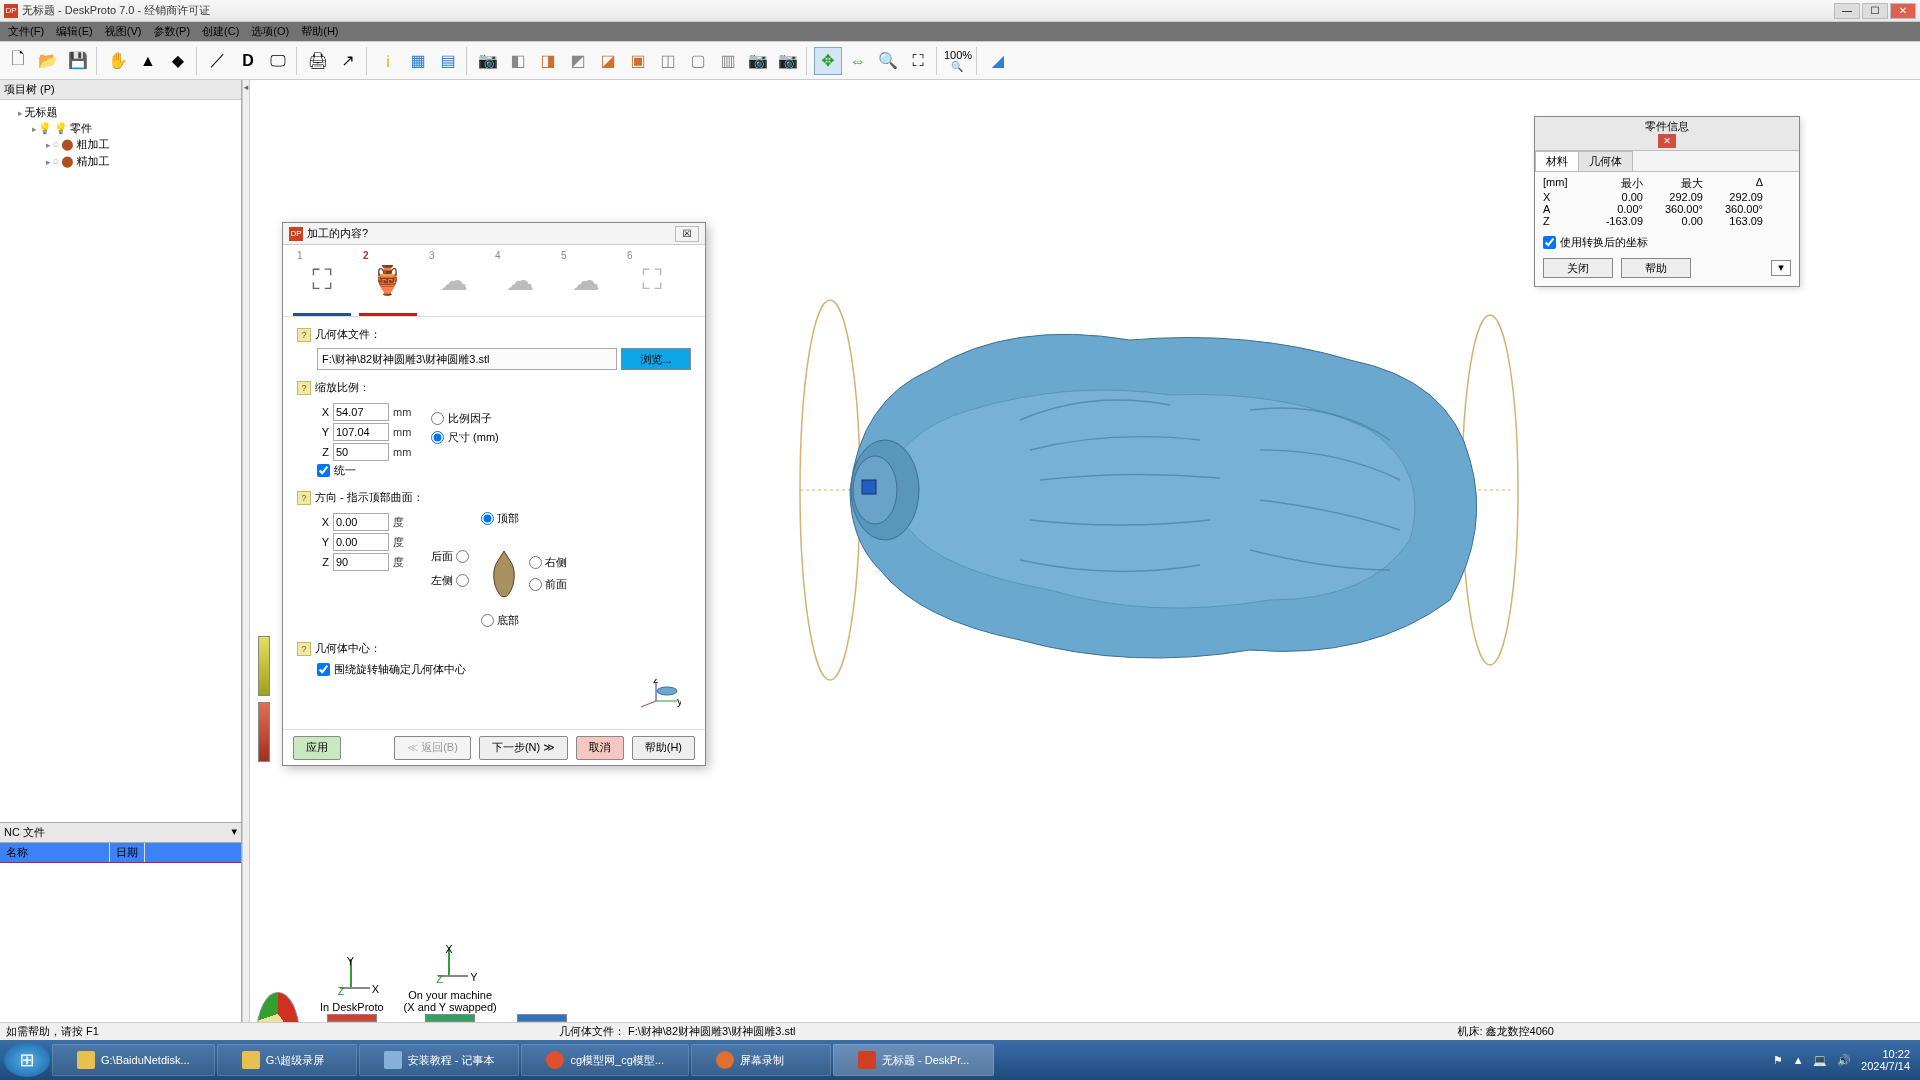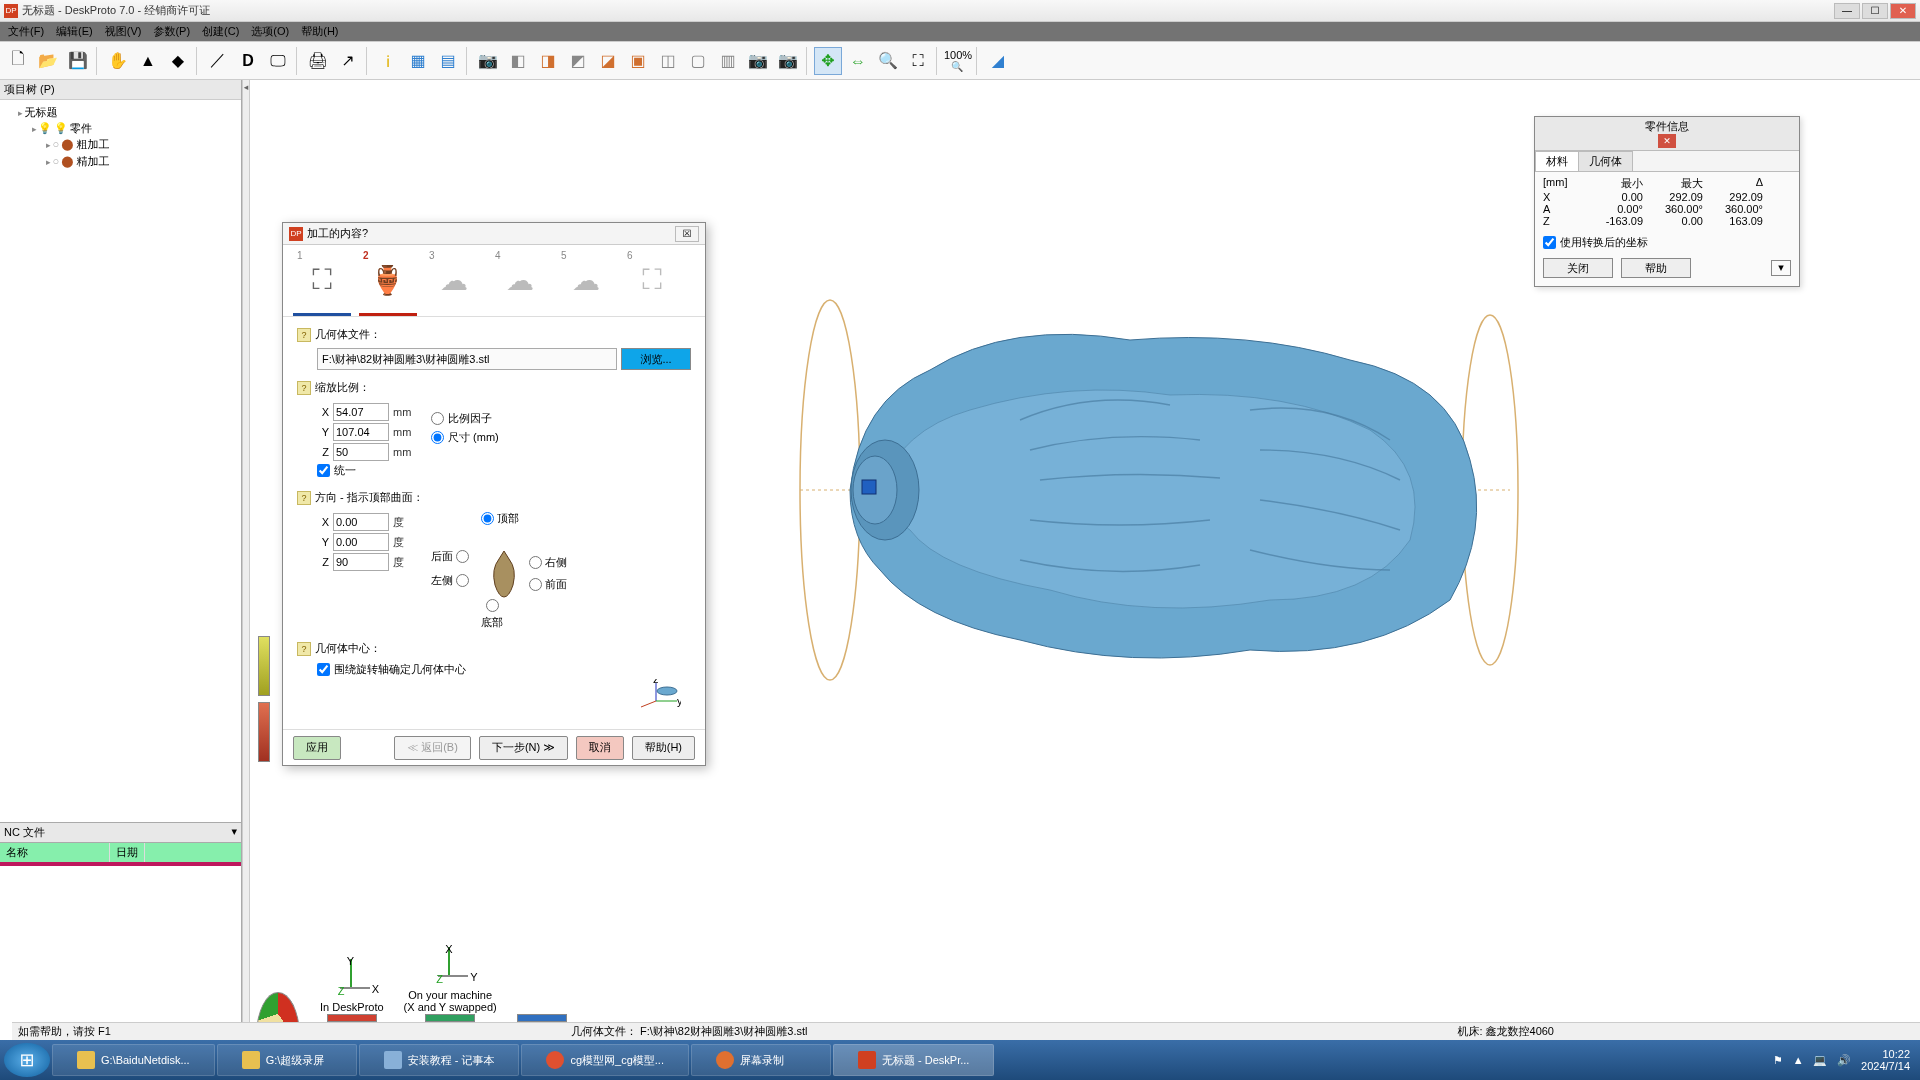--- a/index.html
+++ b/index.html
@@ -30,21 +30,21 @@
 .leftcol { width:242px; display:flex; flex-direction:column; border-right:1px solid #aaa; }
 .panehdr { background:#e8e8e8; border-bottom:1px solid #ccc; padding:2px 4px; font-size:11px; display:flex; align-items:center; justify-content:space-between; }
 .tree { flex:1; background:#fff; padding:4px; overflow:auto; }
 .tree ul { list-style:none; }
 .tree li { padding:1px 0 1px 14px; cursor:pointer; white-space:nowrap; }
 .tree li::before { content:'▸'; color:#888; margin-right:2px; font-size:9px; }
 .tree .bulb { color:#e8b000; margin-right:2px; }
 .tree .bulb.off { color:#aaa; }
 .ncpane { height:220px; border-top:1px solid #aaa; background:#fff; }
 .nchdr { background:#e8e8e8; border-bottom:1px solid #aaa; padding:2px 4px; display:flex; justify-content:space-between; }
-.nccols { display:flex; border-bottom:4px solid #be185d; background:#86efac; }
+.nccols { display:flex; border-bottom:1px solid #be185d; background:#3b82f6; }
 .nccols div { padding:2px 6px; border-right:1px solid #ddd; }
 
 
 .viewport { flex:1; background:#fff; position:relative; overflow:hidden; }
 .splitter { width:8px; background:#eee; border-left:1px solid #ccc; border-right:1px solid #ccc; cursor:col-resize; display:flex; align-items:flex-start; justify-content:center; padding-top:2px; font-size:9px; color:#666; }
 
 
 .model3d { position:absolute; left:520px; top:200px; width:760px; height:420px; }
 .model3d svg { width:100%; height:100%; }
 
@@ -452,21 +452,21 @@
               <span>右侧</span>
             </div>
           <div class="fopt" style="left:0px; top:62px;">
               <span>左侧</span>
               <input type="radio" name="face" style="">
             </div>
           <div class="fopt" style="left:98px; top:66px;">
               <input type="radio" name="face" style="">
               <span>前面</span>
             </div>
-          <div class="fopt" style="left:50px; top:88px;flex-direction:column;">
+          <div class="fopt" style="left:50px; top:102px;">
               <input type="radio" name="face" style="">
               <span>底部</span>
             </div>
           <div class="fig">
             <svg viewBox="0 0 38 50">
                 <path d="M19 2 L14 10 Q6 20 10 36 Q14 48 19 48 Q24 48 28 36 Q32 20 24 10 Z" fill="#a89060" stroke="#604020"></path>
               </svg>
           </div>
         </div>
       </div>
@@ -539,13 +539,13 @@
     <span>▲</span>
     <span>💻</span>
     <span>🔊</span>
     <div class="time">
       <div>10:22</div>
       <div>2024/7/14</div>
     </div>
   </div>
 </div>
 
-<style>.statusbar{bottom:40px;margin-left:12px;}</style>
+<style>.statusbar{bottom:40px;}</style>
 
 </body></html>

